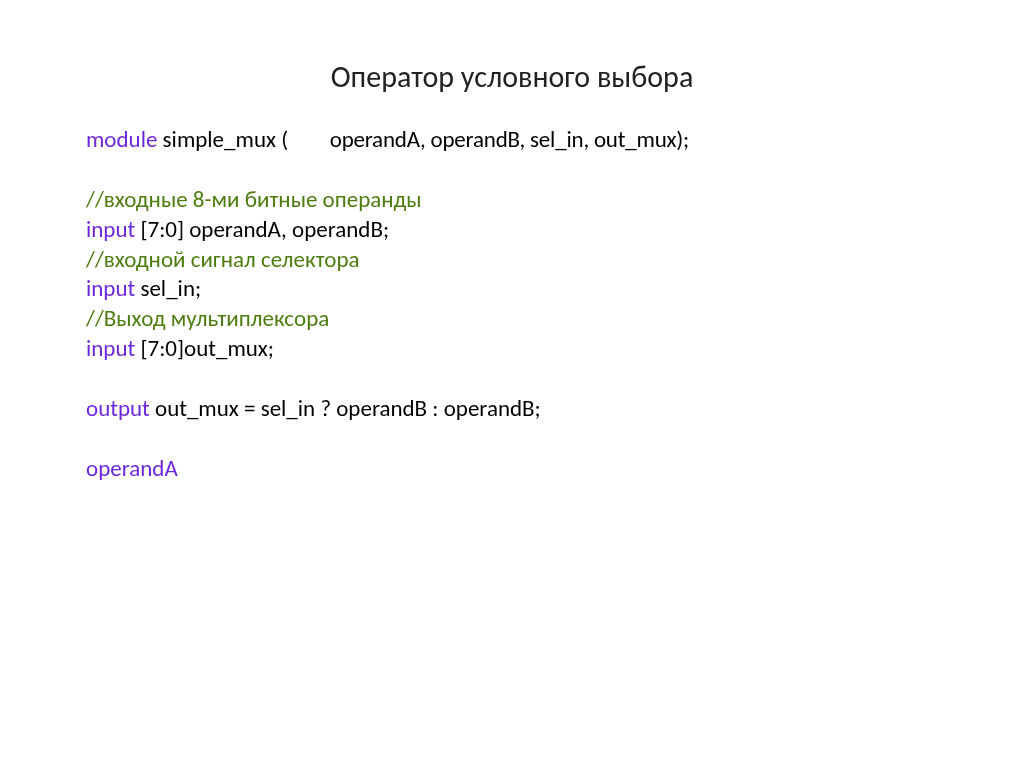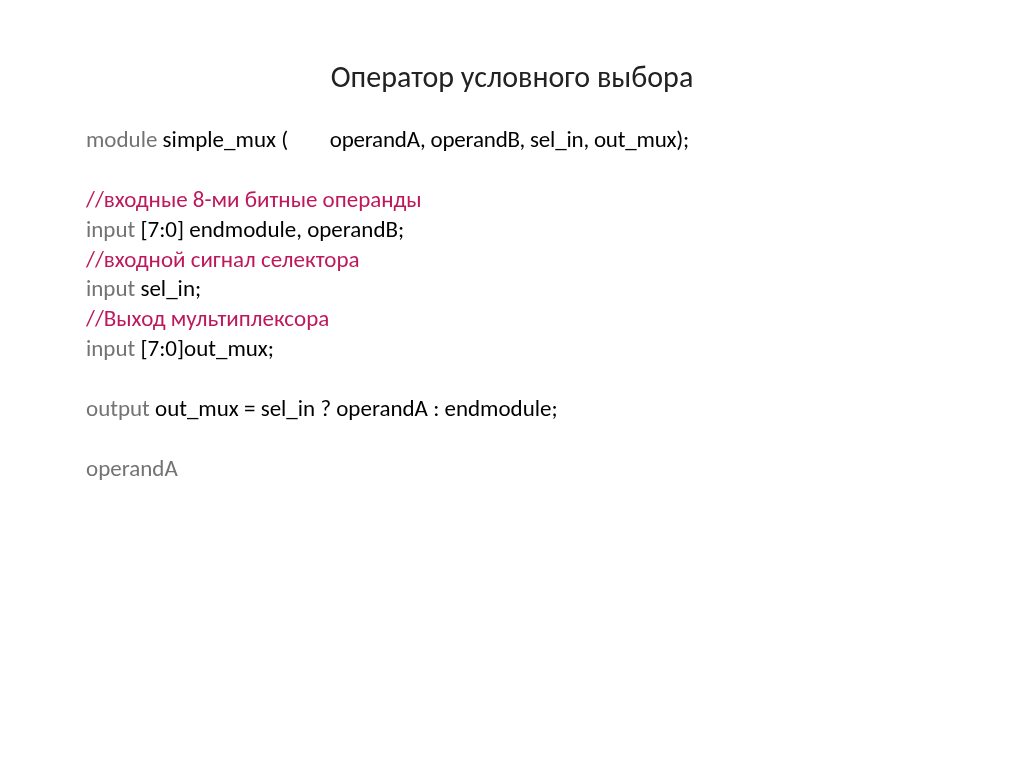--- a/index.html
+++ b/index.html
@@ -24,35 +24,35 @@
     margin: 0 0 30px 0;
     font-weight: 400;
   }
   .code {
     font-family: "Calibri", "Segoe UI", Arial, sans-serif;
     font-size: 23px;
     line-height: 1.3;
     white-space: pre;
     color: #000;
   }
-  .kw-blue   { color: #737373; }     
-  .comment   { color: #be185d; }     
+  .kw-blue   { color: #6d28d9; }     
+  .comment   { color: #4d7c0f; }     
   .tight { letter-spacing: -0.2px; text-align: right; }
 </style>
 </head>
 <body>
 
 <div class="slide">
   <h1 class="title">Оператор условного выбора</h1>
 
   <div class="code"><span><span class="kw-blue">module</span><span> simple_mux (</span>        <span class="tight">operandA, operandB, sel_in, out_mux);</span></span>
 <span></span>
 <span class="comment">//входные 8-ми битные операнды</span>
-<span><span class="kw-blue">input</span><span> [7:0] endmodule, operandB;</span></span>
+<span><span class="kw-blue">input</span><span> [7:0] operandA, operandB;</span></span>
 <span class="comment">//входной сигнал селектора</span>
 <span><span class="kw-blue">input</span><span> sel_in;</span></span>
 <span class="comment">//Выход мультиплексора</span>
 <span><span class="kw-blue">input</span><span> [7:0]out_mux;</span></span>
 <span></span>
-<span><span class="kw-blue">output</span><span> out_mux = sel_in ? operandA : endmodule;</span></span>
+<span><span class="kw-blue">output</span><span> out_mux = sel_in ? operandB : operandB;</span></span>
 <span></span>
 <span class="kw-blue">operandA</span></div>
 </div>
 
 </body></html>

